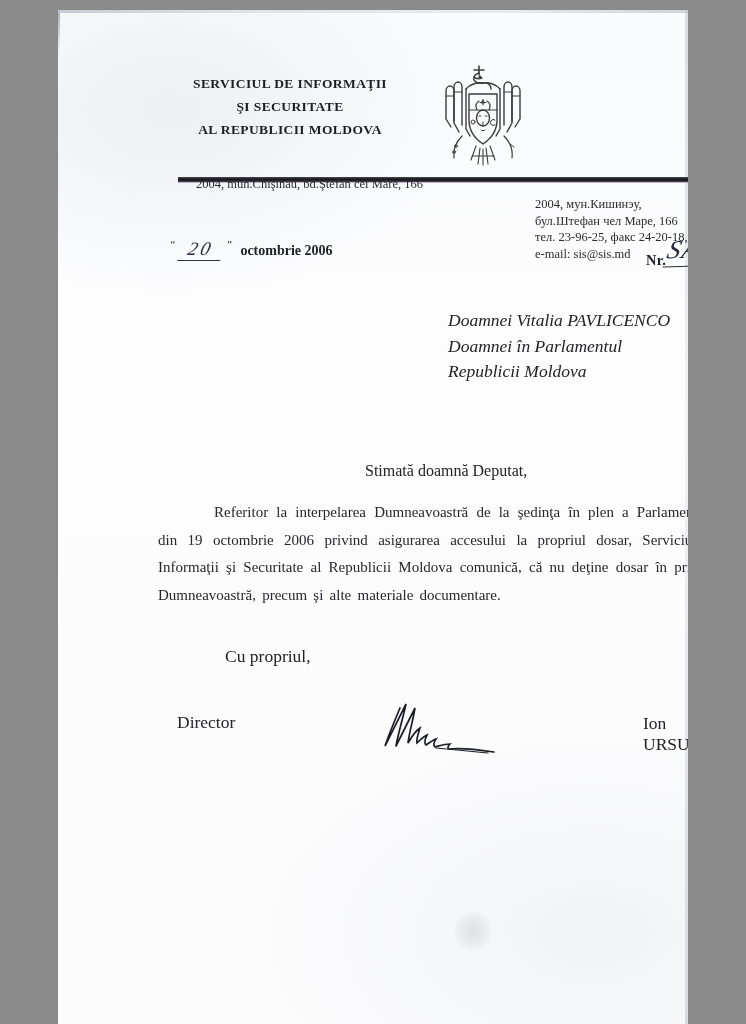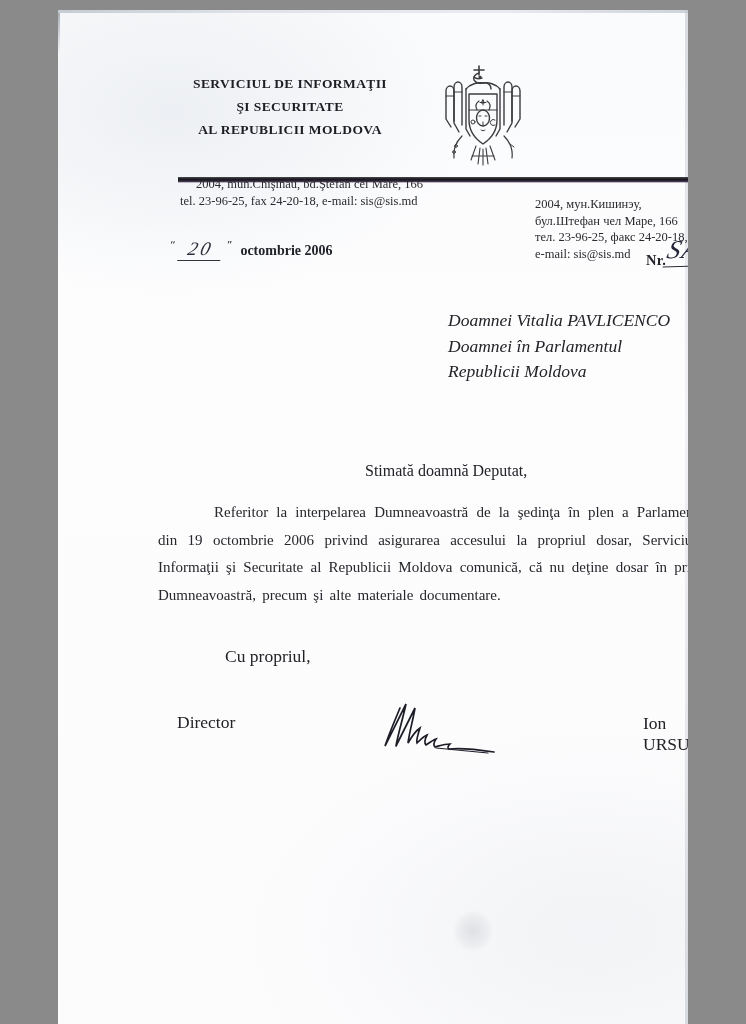--- a/index.html
+++ b/index.html
@@ -127,21 +127,20 @@
       <path d="M66 72 c6 6 9 14 8 22" stroke-width="1.2"></path>
       <path d="M72 80 l4 3" stroke-width="1"></path>
     </svg>
   </div>
 
 
   <div class="rule"></div>
 
   <div class="addr addr-left">
     <div class="l1">2004, mun.Chişinău, bd.Ştefan cel Mare, 166</div>
-    <div>tel. 23-96-25, fax 24-20-18, e-mail: sis@sis.md</div>
   </div>
   <div class="addr addr-right">
     <div>2004, мун.Кишинэу, бул.Штефан чел Маре, 166</div>
     <div>тел. 23-96-25, факс 24-20-18, e-mail: sis@sis.md</div>
   </div>
 
   <div class="dateline">
     <span class="q">“</span><span class="hand-day">20</span><span class="q">”</span><span class="month">octombrie 2006</span>
   </div>
 

